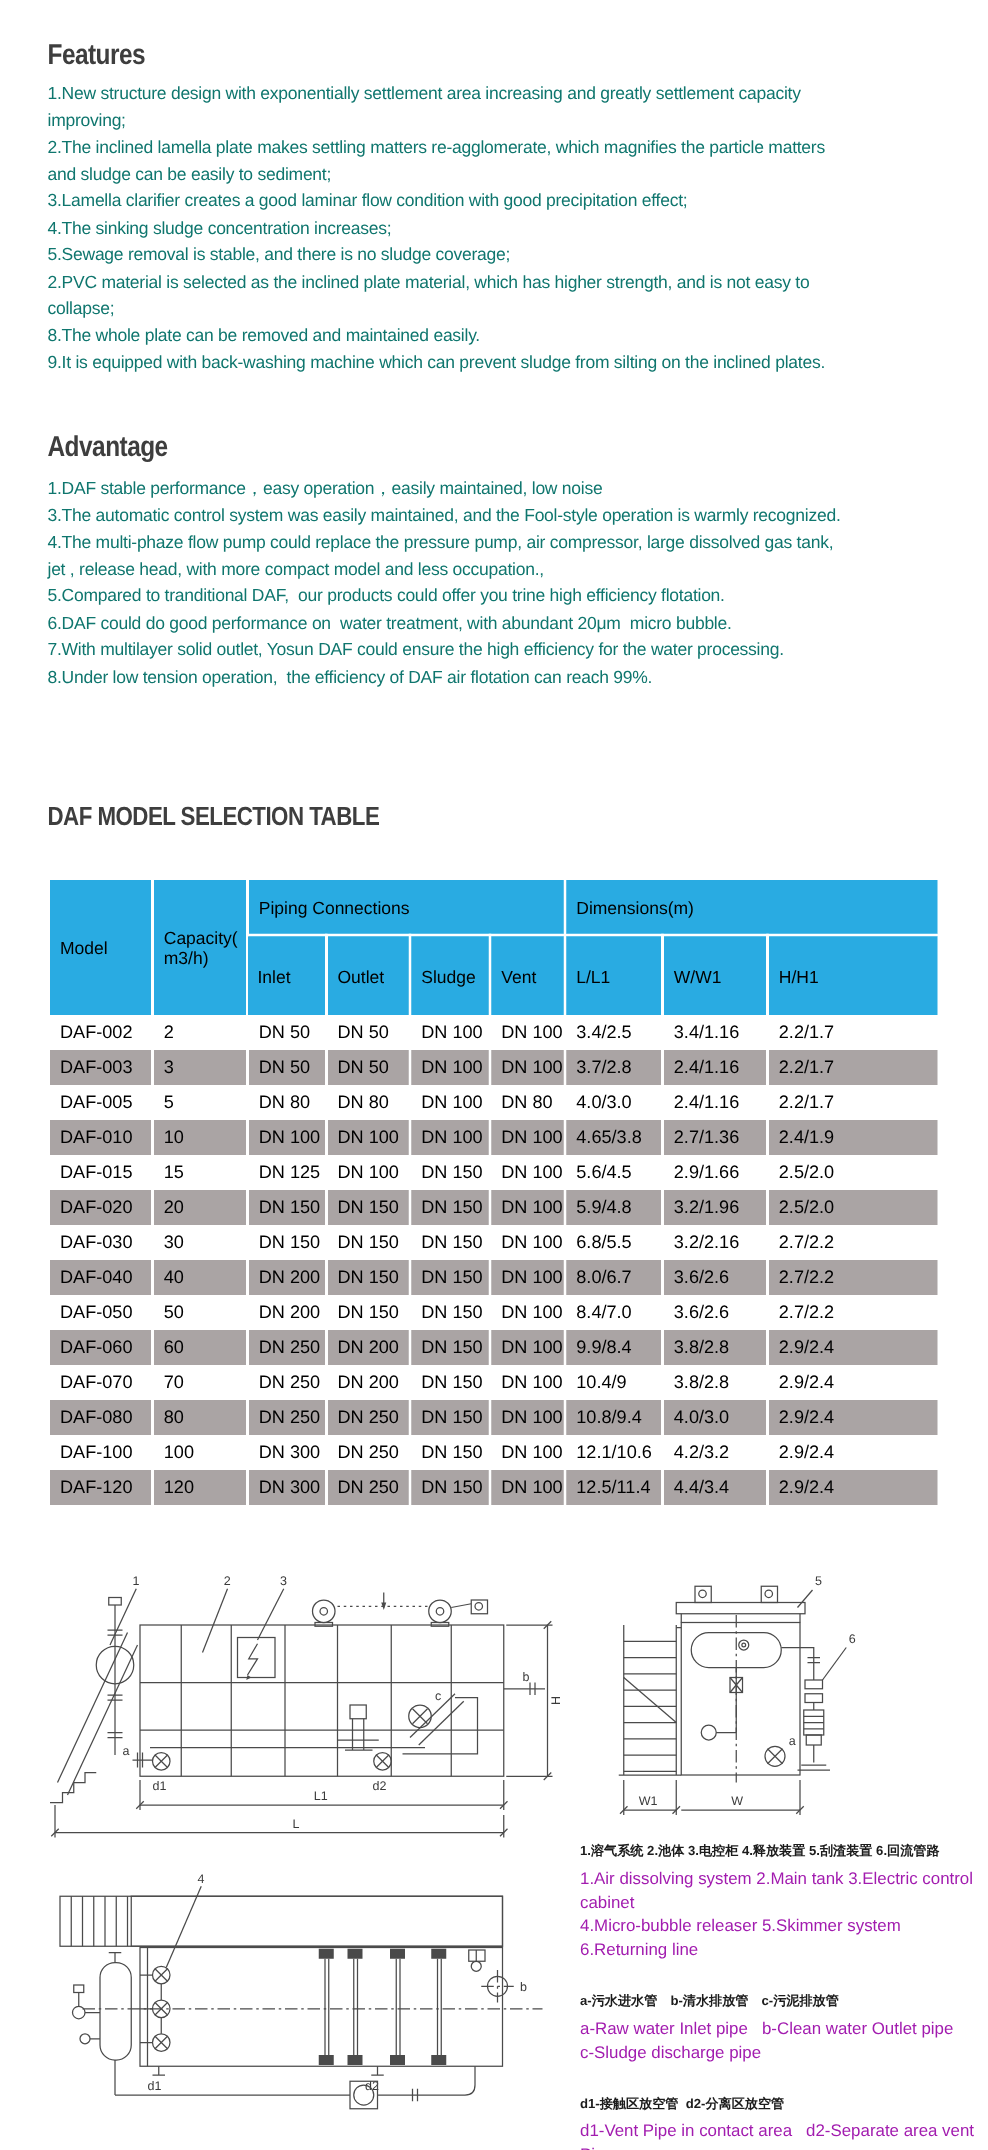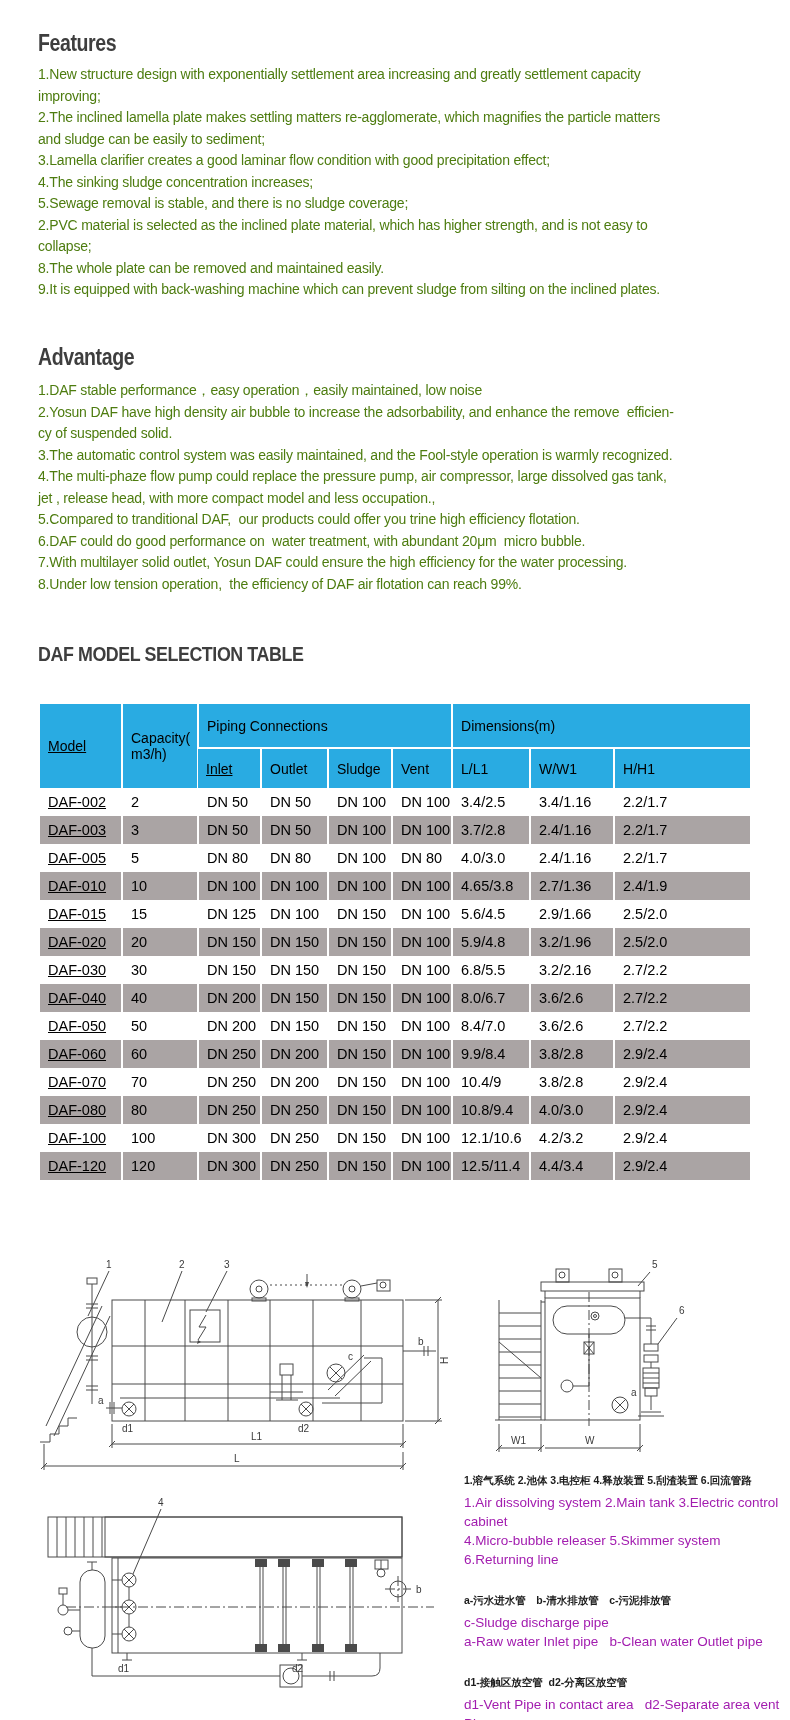--- a/index.html
+++ b/index.html
@@ -14,37 +14,37 @@
     white-space:nowrap;
   }
   .t-features{ top:30px; }
   .t-advantage{ top:344px; }
   .t-table{ top:642px; font-size:21px; }
 
   .list{ position:absolute; left:38px; width:722px; }
   .l-features{ top:64px; }
   .l-advantage{ top:380px; }
   .list-item{
-    font-size:14px; color:#4d7c0f; line-height:21.5px;
+    font-size:14px; color:#0f766e; line-height:21.5px;
     letter-spacing:-0.2px; white-space:pre-wrap;
   }
 
   table.daf{
     position:absolute; left:40px; top:704px; width:710px;
     border-collapse:collapse; table-layout:fixed;
     font-size:14.5px; color:#000;
   }
   table.daf th, table.daf td{
     border-left:2px solid #fff; font-weight:normal;
     text-align:left; padding:2px 0 2px 8px; overflow:hidden; white-space:pre-wrap;
   }
-  table.daf th:first-child, table.daf td:first-child{ border-left:none;text-decoration:underline; }
+  table.daf th:first-child, table.daf td:first-child{ border-left:none; }
   table.daf thead th{ background:var(--header-bg,#29abe2); font-size:14px; }
   tr.hdr-group th{ height:44px; }
-  tr.hdr-sub th{ height:40px;margin-left:32px; }
+  tr.hdr-sub th{ height:64px;margin-left:32px; }
   th.group{ text-align:center; border-bottom:2px solid #fff; }
   th.span2{ vertical-align:middle; }
   table.daf tbody tr{ height:28px; background:var(--row-bg,#ffffff); }
   table.daf tbody tr.alt{ background:var(--row-alt-bg,#aaa4a4); }
 
   svg.dwg{ position:absolute; }
   svg.dwg line, svg.dwg rect, svg.dwg circle, svg.dwg path, svg.dwg polyline{
     stroke:#4a4a4a; stroke-width:1; fill:none;
   }
   svg.dwg .blk{ fill:#4a4a4a; stroke:none; }
@@ -73,22 +73,20 @@
       <p class="list-item">5.Sewage removal is stable, and there is no sludge coverage;</p>
       <p class="list-item">2.PVC material is selected as the inclined plate material, which has higher strength, and is not easy to
 collapse;</p>
       <p class="list-item">8.The whole plate can be removed and maintained easily.</p>
       <p class="list-item">9.It is equipped with back-washing machine which can prevent sludge from silting on the inclined plates.</p>
     </div>
 
   <h2 class="section-title t-advantage">Advantage</h2>
   <div class="list l-advantage">
       <p class="list-item">1.DAF stable performance，easy operation，easily maintained, low noise</p>
-      <p class="list-item">2.Yosun DAF have high density air bubble to increase the adsorbability, and enhance the remove  efficien-
-cy of suspended solid.</p>
       <p class="list-item">3.The automatic control system was easily maintained, and the Fool-style operation is warmly recognized.</p>
       <p class="list-item">4.The multi-phaze flow pump could replace the pressure pump, air compressor, large dissolved gas tank,
 jet , release head, with more compact model and less occupation.,</p>
       <p class="list-item">5.Compared to tranditional DAF,  our products could offer you trine high efficiency flotation.</p>
       <p class="list-item">6.DAF could do good performance on  water treatment, with abundant 20μm  micro bubble.</p>
       <p class="list-item">7.With multilayer solid outlet, Yosun DAF could ensure the high efficiency for the water processing.</p>
       <p class="list-item">8.Under low tension operation,  the efficiency of DAF air flotation can reach 99%.</p>
     </div>
 
   <h2 class="section-title t-table">DAF MODEL SELECTION TABLE</h2>
@@ -564,20 +562,20 @@
       <path d="M342 178 q8 0 8 -8"></path>
       <line x1="350" y1="170" x2="350" y2="155"></line>
     </g>
   </svg>
 
   <div class="captions">
     <p class="cap-cn">1.溶气系统 2.池体 3.电控柜 4.释放装置 5.刮渣装置 6.回流管路</p>
     <p class="cap-en">1.Air dissolving system 2.Main tank 3.Electric control cabinet</p>
     <p class="cap-en">4.Micro-bubble releaser 5.Skimmer system 6.Returning line</p>
     <p class="cap-cn mt">a-污水进水管　b-清水排放管　c-污泥排放管</p>
+    <p class="cap-en">a-Raw water Inlet pipe   b-Clean water Outlet pipe</p>
     <p class="cap-en">c-Sludge discharge pipe</p>
-    <p class="cap-en">a-Raw water Inlet pipe   b-Clean water Outlet pipe</p>
     <p class="cap-cn mt">d1-接触区放空管  d2-分离区放空管</p>
     <p class="cap-en">d1-Vent Pipe in contact area   d2-Separate area vent Pipe</p>
 
   </div>
 
 </div>
 
 </body></html>

